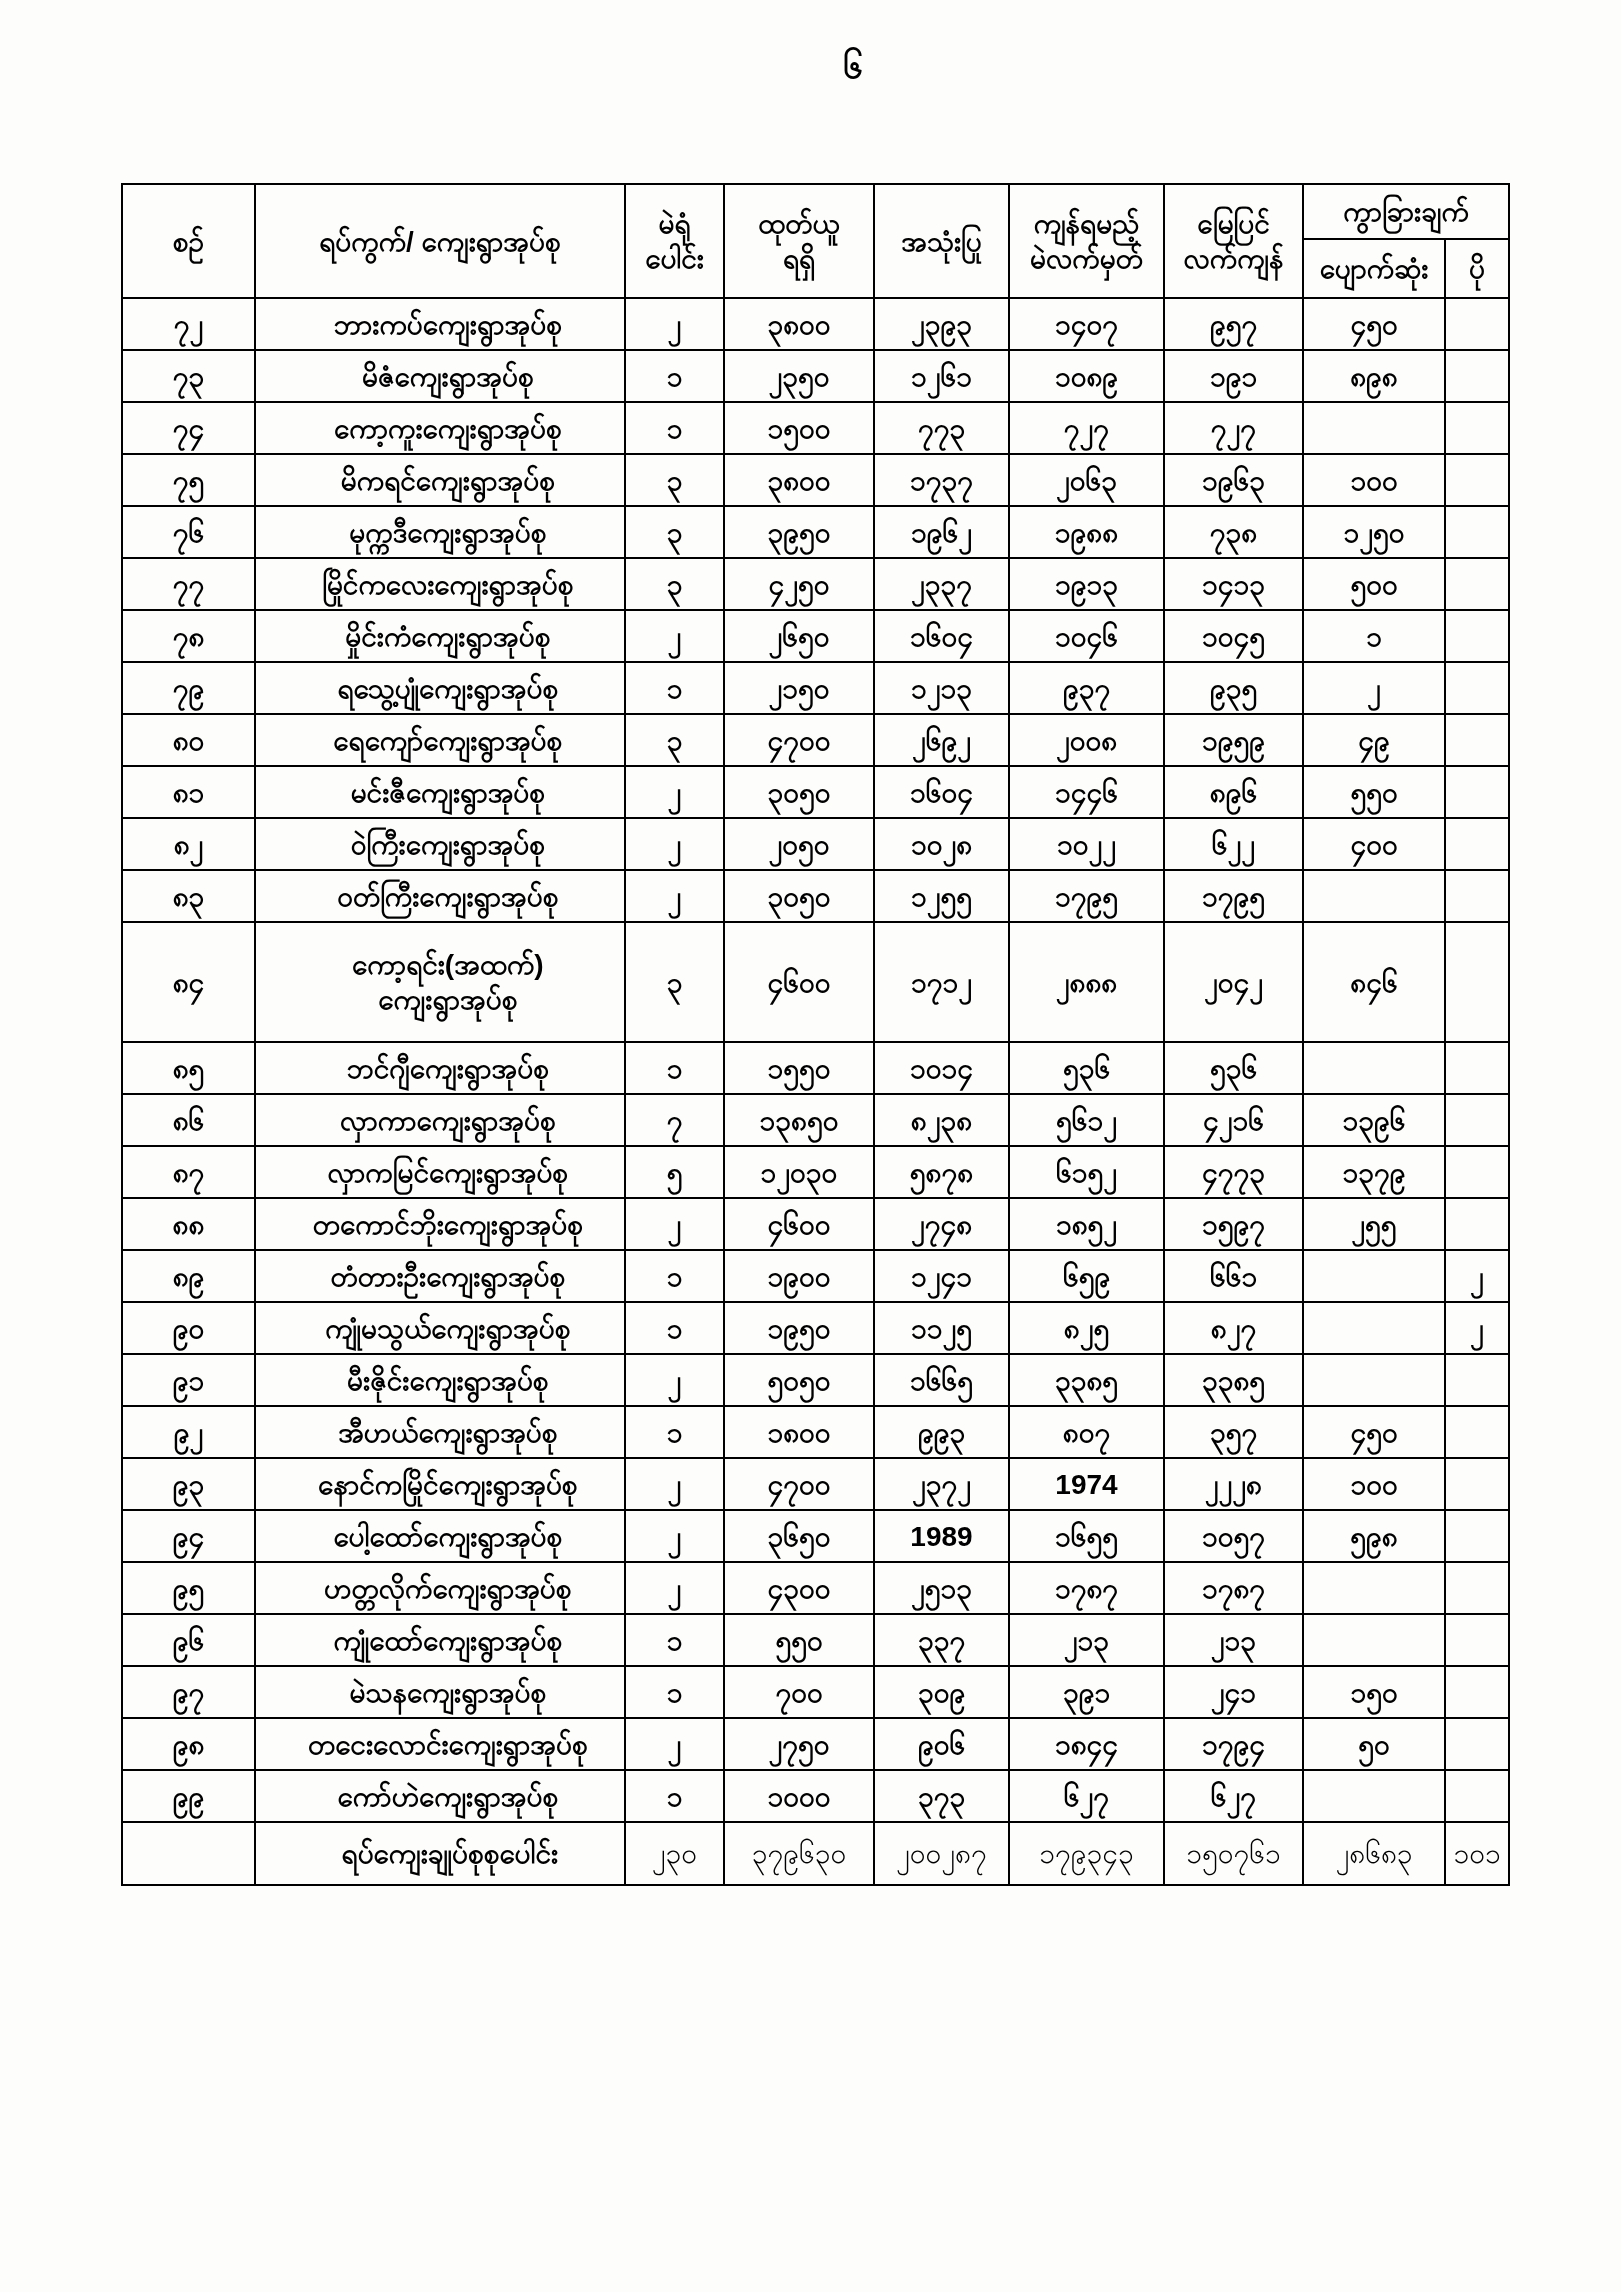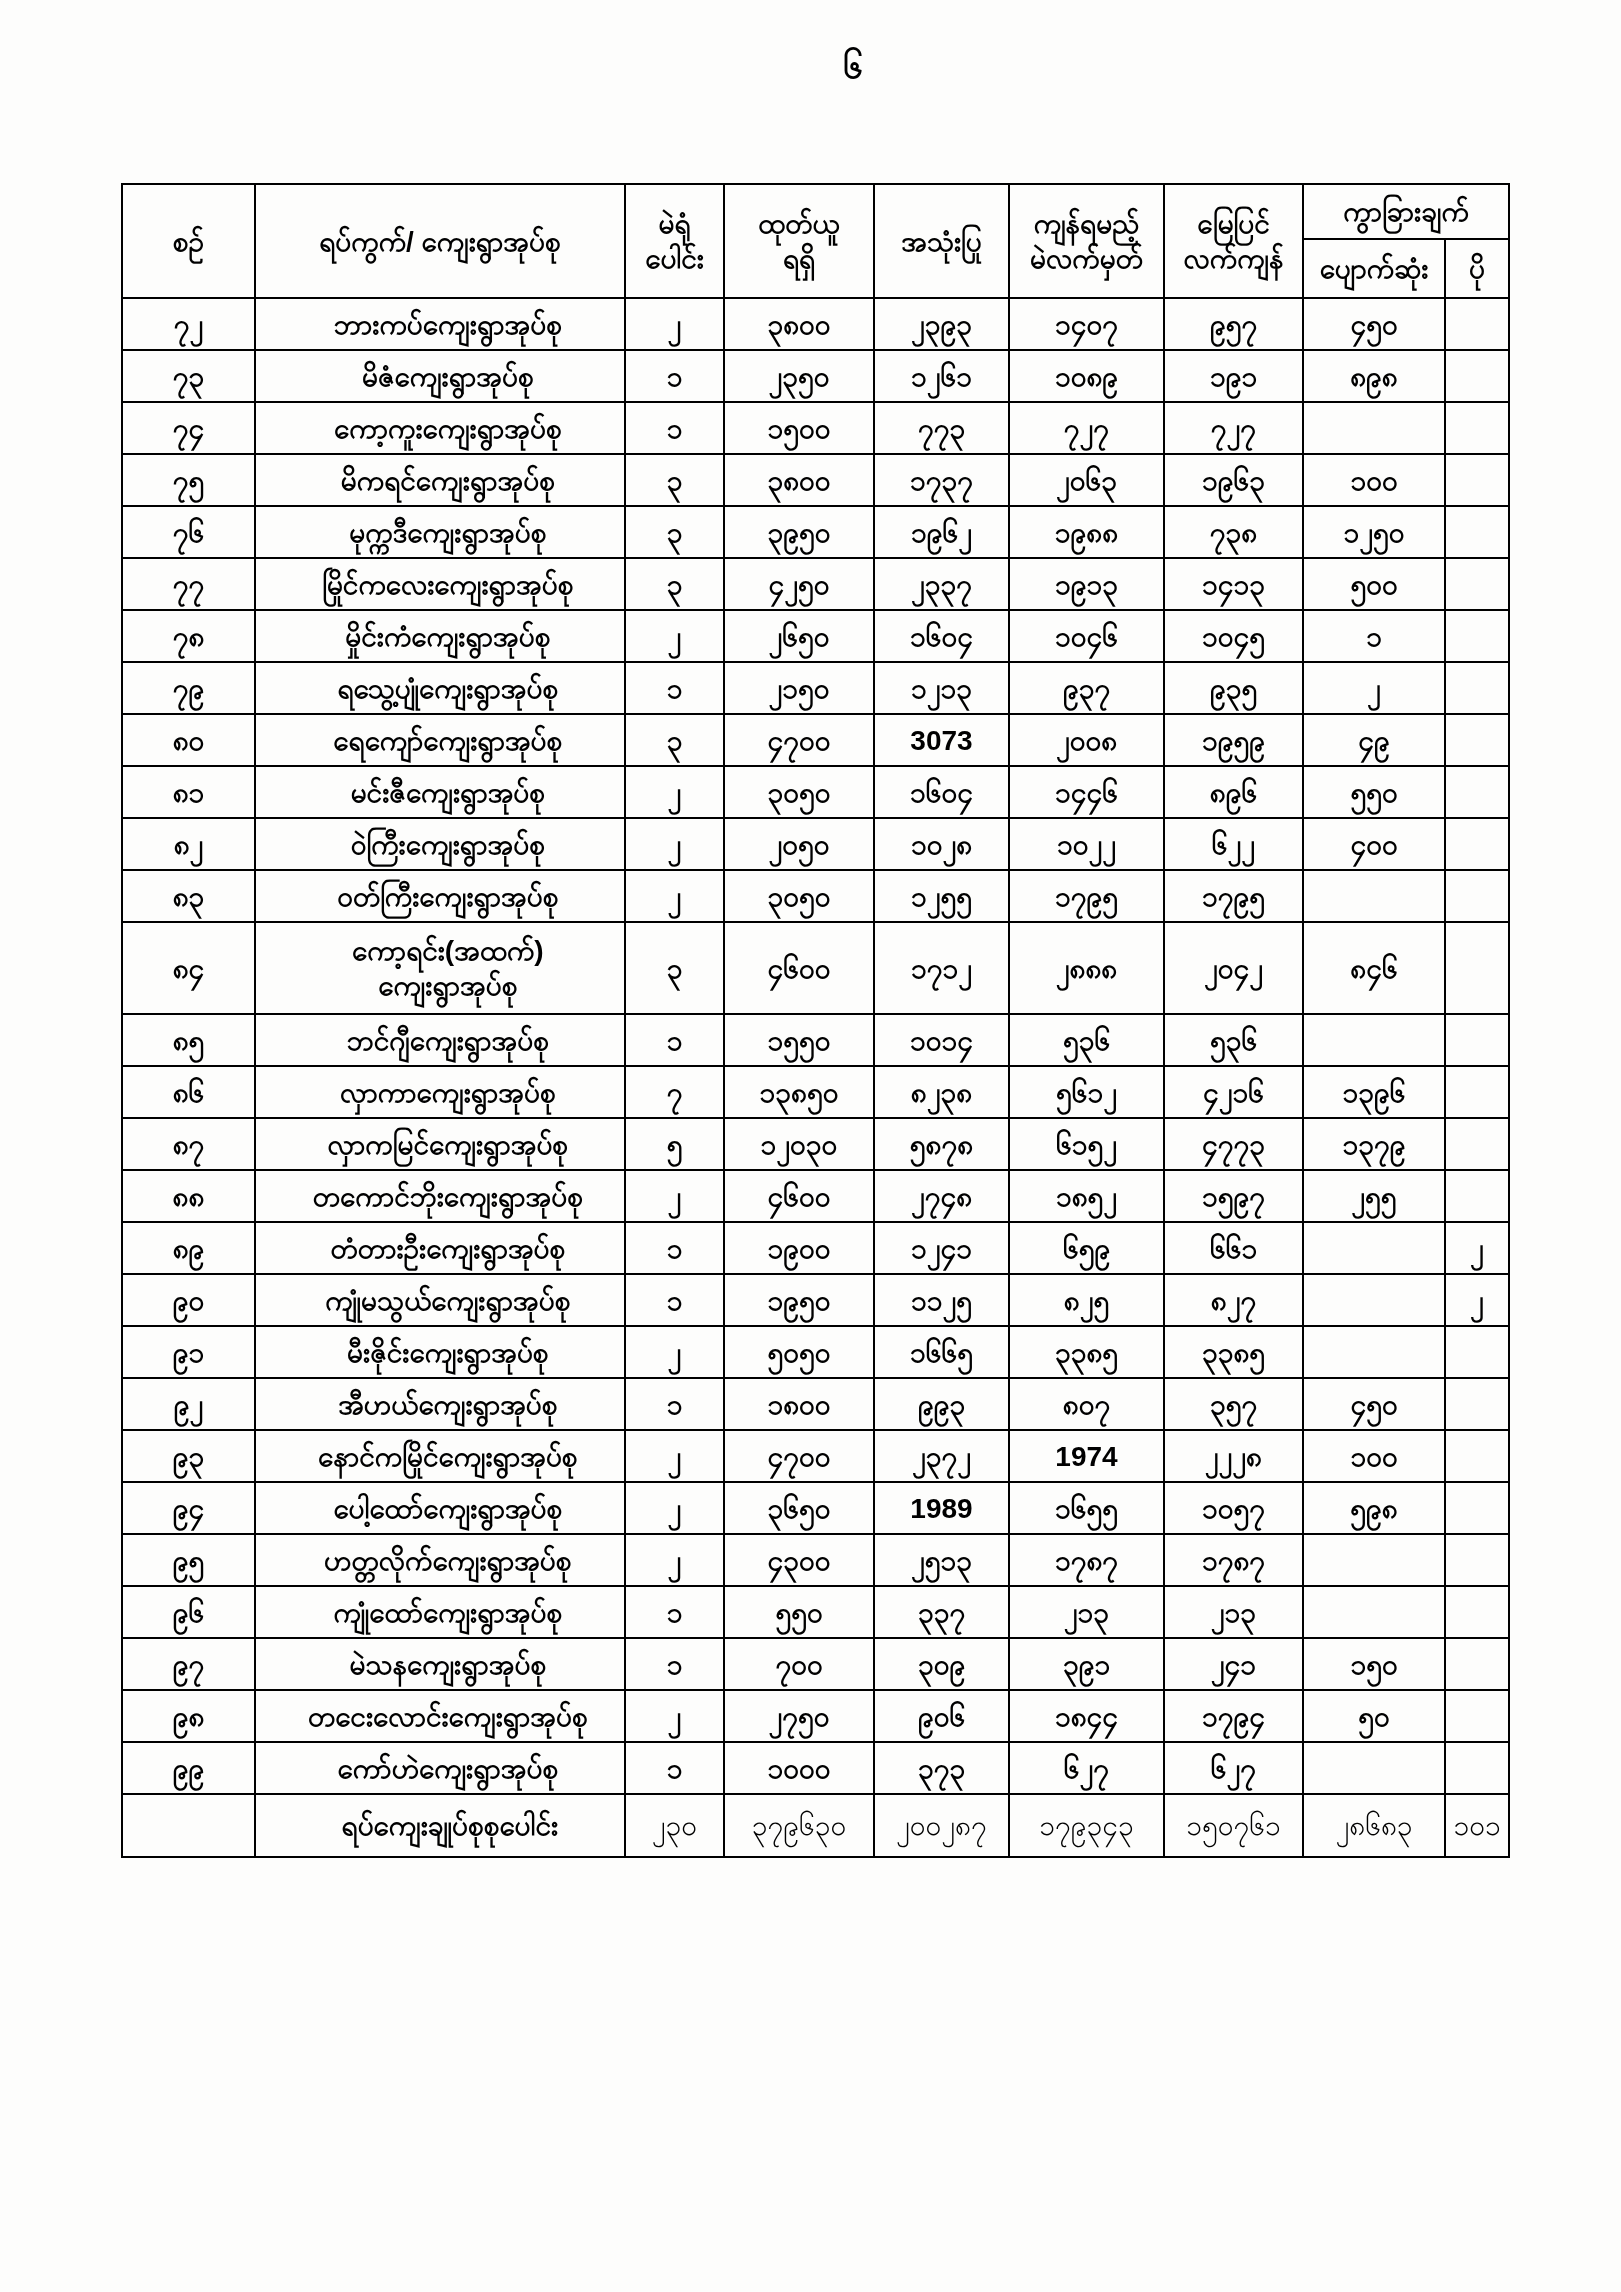--- a/index.html
+++ b/index.html
@@ -38,21 +38,21 @@
     border: 2px solid #000;
     text-align: center;
     vertical-align: middle;
     padding: 2px 3.9px;
     overflow: hidden;
     white-space: pre-line;
   }
   thead tr.h1 { height: 55px; }
   thead tr.h2 { height: 59px; }
   tbody tr.row { height: 52px; }
-  tbody tr.tall { height: 92px; padding-left: 12px; }
+  tbody tr.tall { height: 120px; padding-left: 12px; }
   tbody tr.total { height: 63px; padding-left: 21px; }
   td.col1 {
     text-align: center;
     padding-left: 19.6px;
   }
   tr.total td.col1 { font-weight: 700; padding-left: 23.5px; }
   tr.total td { font-weight: 400; }
 </style>
 </head>
 <body>
@@ -179,21 +179,21 @@
           <td class="col5">၉၃၇</td>
           <td class="col6">၉၃၅</td>
           <td class="col7">၂</td>
           <td class="col8"></td>
         </tr>
         <tr class="row">
           <td class="col0">၈၀</td>
           <td class="col1">ရေကျော်ကျေးရွာအုပ်စု</td>
           <td class="col2">၃</td>
           <td class="col3">၄၇၀၀</td>
-          <td class="col4">3073</td>
+          <td class="col4">၂၆၉၂</td>
           <td class="col5">၂၀၀၈</td>
           <td class="col6">၁၉၅၉</td>
           <td class="col7">၄၉</td>
           <td class="col8"></td>
         </tr>
         <tr class="row">
           <td class="col0">၈၁</td>
           <td class="col1">မင်းဇီကျေးရွာအုပ်စု</td>
           <td class="col2">၂</td>
           <td class="col3">၃၀၅၀</td>

